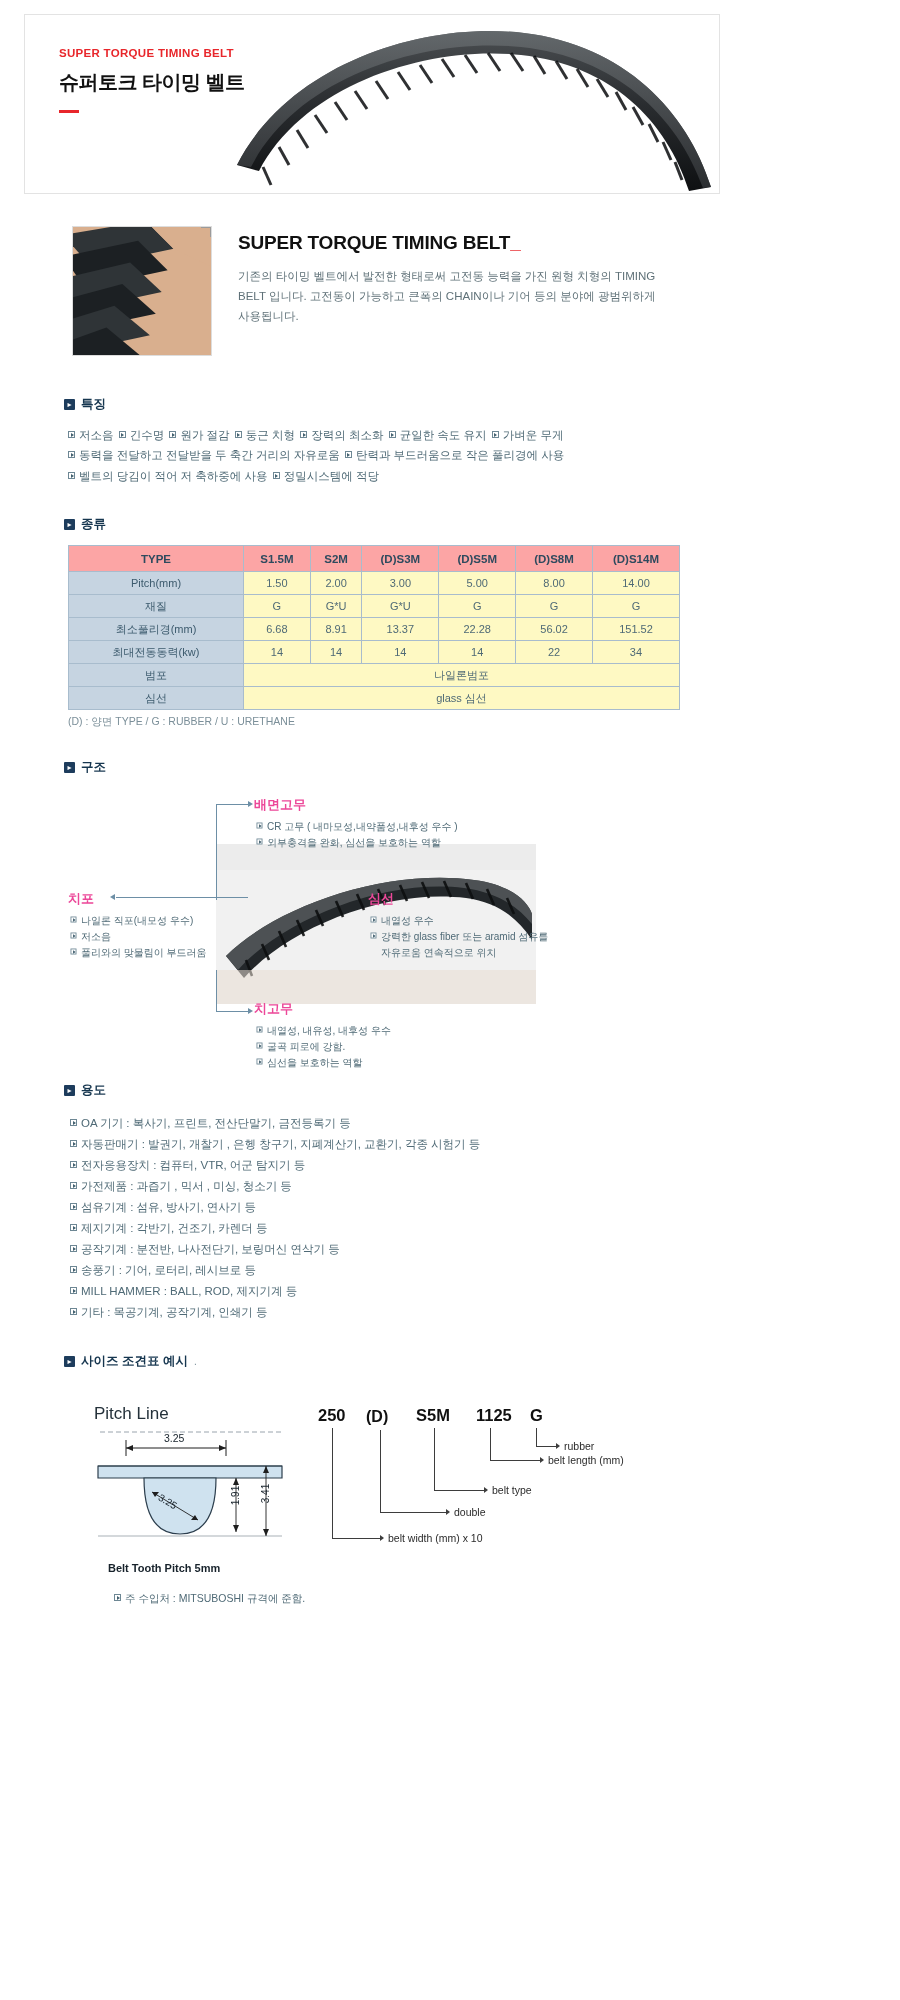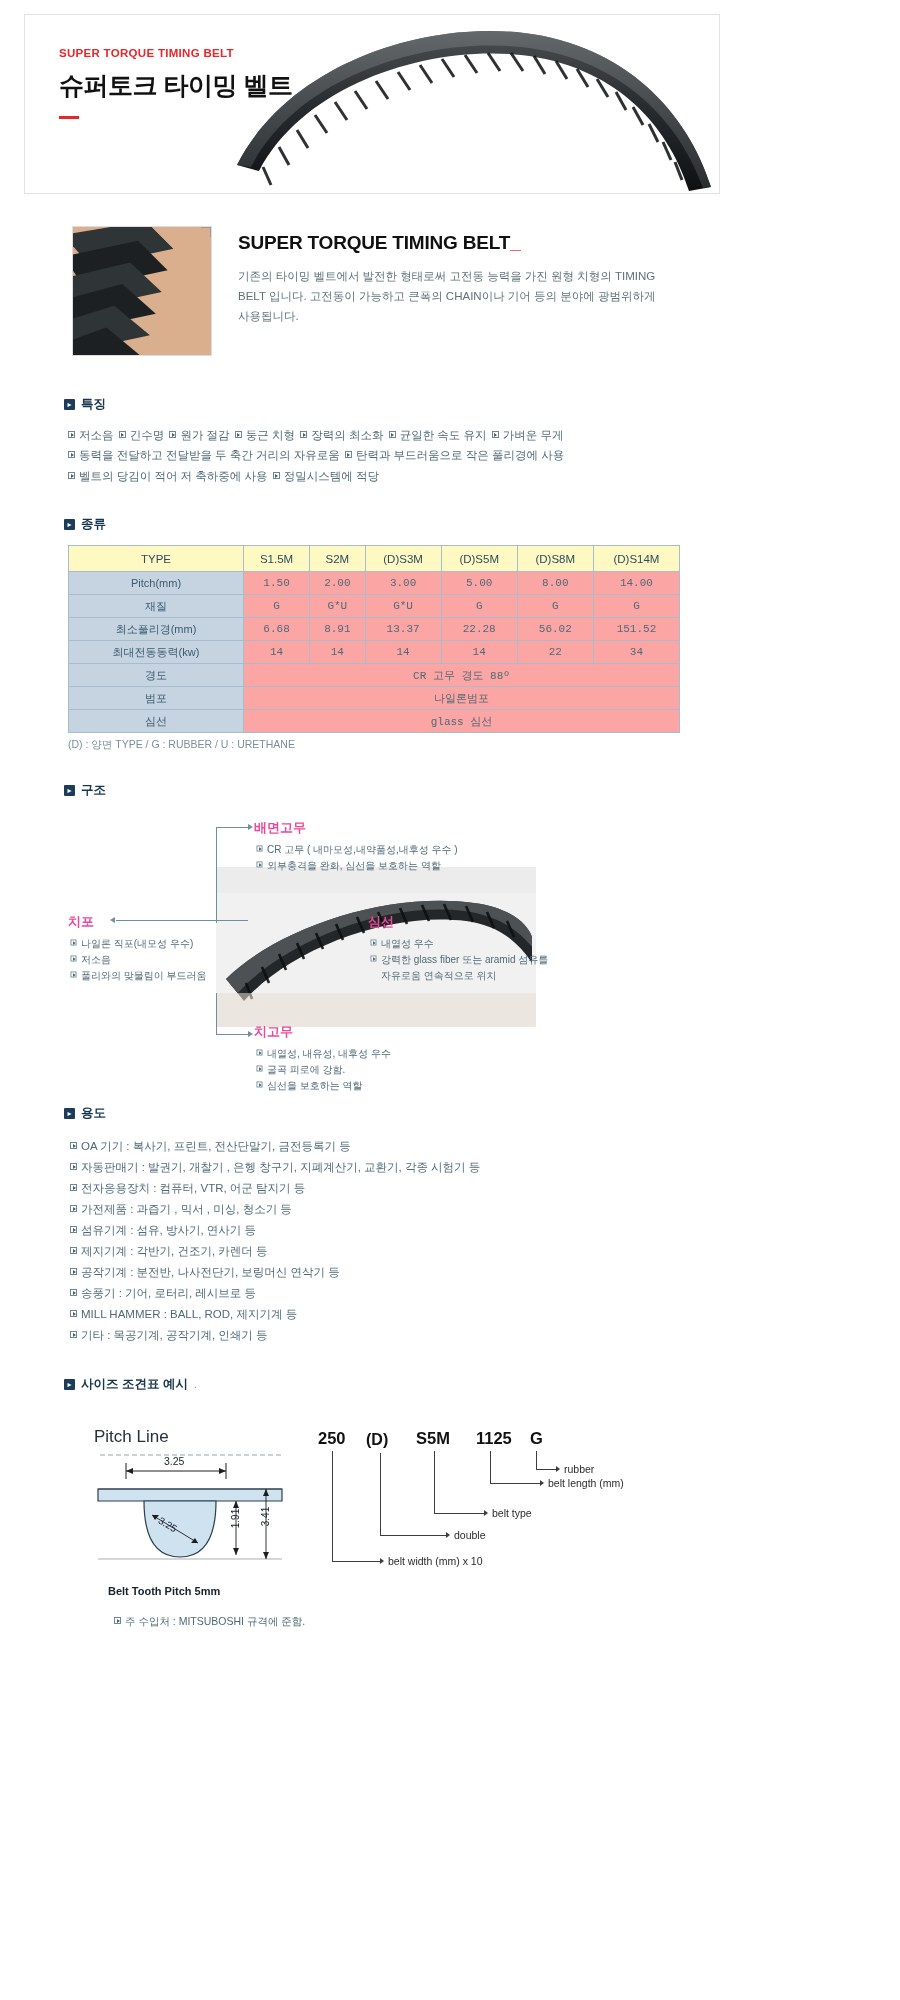--- a/index.html
+++ b/index.html
@@ -38,21 +38,21 @@
     color: #e8262b;
     font-size: 11.5px;
     font-weight: bold;
     letter-spacing: 0.3px;
     white-space: nowrap;
   }
 
   .hero-title {
     margin-top: 10px;
     color: #111111;
-    font-size: 25px;
+    font-size: 20px;
     font-weight: bold;
     letter-spacing: -0.5px;
     white-space: nowrap;
   }
 
   .hero-rule {
     margin-top: 14px;
     width: 20px;
     height: 3px;
     background: #e8262b;
@@ -187,32 +187,32 @@
     color: #4f6a76;
   }
   table.spec th, table.spec td {
     border: 1px solid #a8bccd;
     height: 23px;
     text-align: center;
     font-weight: normal;
     padding: 0 4px;
   }
   table.spec thead th {
-    background: #fef9c3;
+    background: #fca5a5;
     color: #2e4a5e;
-    font-weight: normal;
+    font-weight: bold;
     height: 26px;
     font-size: 11.5px;
   }
   table.spec td.rowhead {
     background: #c6d4e1;
     color: #3c5a6d;
     width: 175px;
   }
-  table.spec td.val { background: #fca5a5; font-family: Liberation Mono, monospace; }
+  table.spec td.val { background: #fef9c3; }
 
   .spec-note {
     margin-left: 44px;
     margin-top: 5px;
     font-size: 10.5px;
     color: #7b8f99;
   }
 
   
   .struct {
@@ -502,24 +502,20 @@
           <tr>
             <td class="rowhead">최대전동동력(kw)</td>
             <td class="val">14</td>
             <td class="val">14</td>
             <td class="val">14</td>
             <td class="val">14</td>
             <td class="val">22</td>
             <td class="val">34</td>
           </tr>
           <tr>
-            <td class="rowhead">경도</td>
-            <td class="val" colspan="6">CR 고무 경도 88º</td>
-          </tr>
-          <tr>
             <td class="rowhead">범포</td>
             <td class="val" colspan="6">나일론범포</td>
           </tr>
           <tr>
             <td class="rowhead">심선</td>
             <td class="val" colspan="6">glass 심선</td>
           </tr>
         </tbody>
       </table>
     </div>

